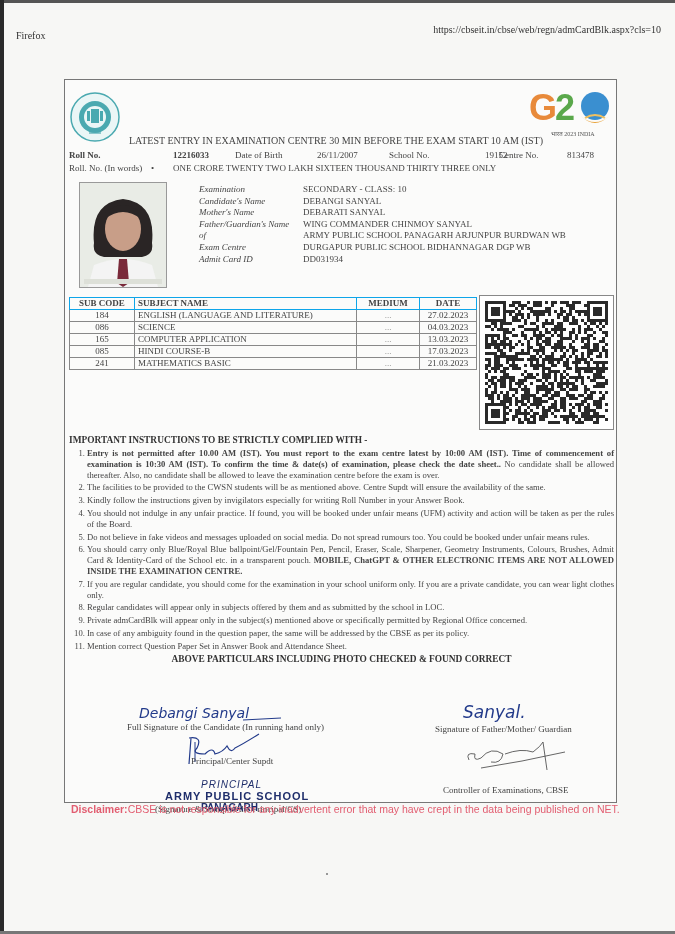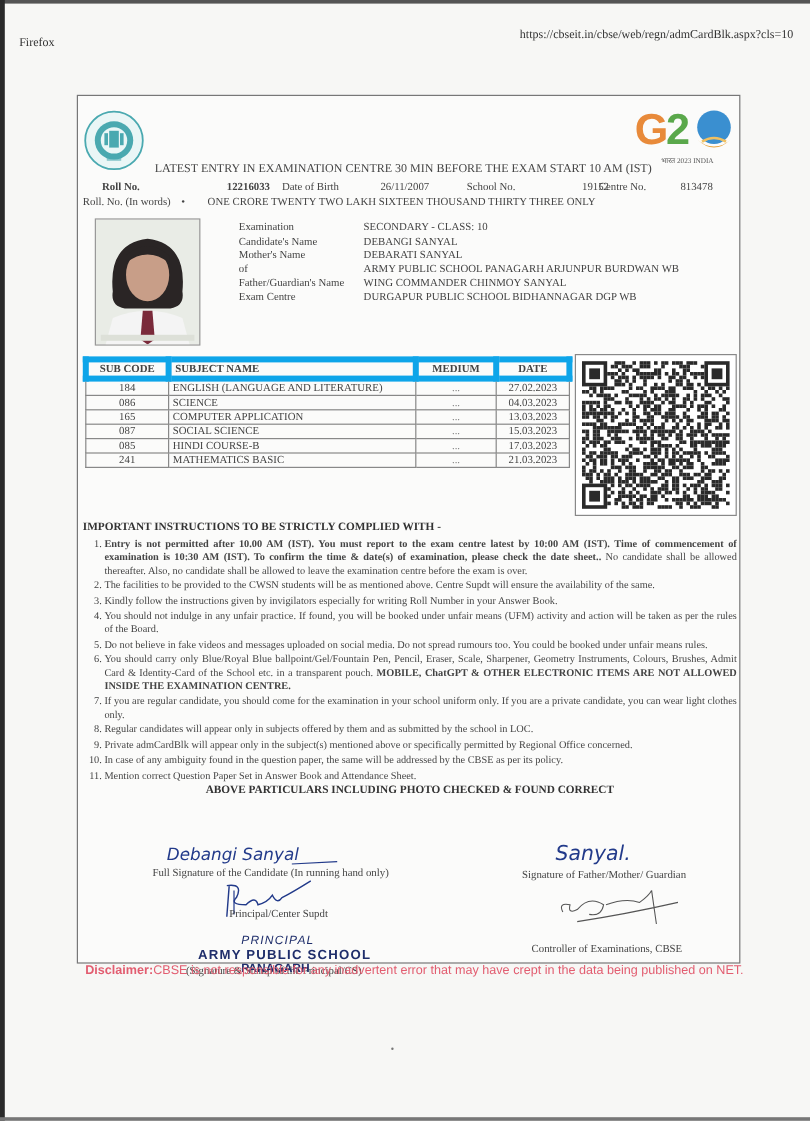--- a/index.html
+++ b/index.html
@@ -19,38 +19,38 @@
     border:1px solid #777; background:#fbfbfa;
   }
   .logo-cbse { position:absolute; left:4px; top:11px; width:52px; height:52px; }
   .logo-g20 { position:absolute; left:460px; top:2px; width:88px; height:58px; }
   .hdr { position:absolute; left:60px; top:18px; width:420px; text-align:center; }
   .hdr .l1, .hdr .l2 { font-weight:bold; font-size:10.5px; color:#333; line-height:12px; }
   .hdr .l3 { font-size:10px; color:#444; line-height:13px; margin-left:-24px; width:470px;margin-top:36px; }
 
   .roll-row { position:absolute; top:70px; left:4px; width:545px; font-size:9px; color:#444; }
   .roll-row span { position:absolute; white-space:nowrap; }
-  .b { font-weight:bold;margin-left:16px; }
+  .b { font-weight:bold; }
   .words-row { position:absolute; top:83px; left:4px; width:545px; font-size:9px; color:#444; }
   .words-row span { position:absolute; white-space:nowrap; }
 
   .photo {
     position:absolute; left:14px; top:102px; width:86px; height:104px;
     border:1px solid #999; background:#eef0ec; overflow:hidden;
   }
   .details { position:absolute; left:134px; top:104px; font-size:9px; color:#444; }
   .details .row { height:11.6px; position:relative; width:400px; }
-  .details .lab { position:absolute; left:0; white-space:nowrap; }
+  .details .lab { position:absolute; left:0; white-space:nowrap;font-style:italic; }
   .details .val { position:absolute; left:104px; white-space:nowrap; }
 
   table.subj {
     position:absolute; left:4px; top:217px; width:408px;
     border-collapse:collapse; font-size:9px; color:#444;
   }
-  table.subj th { font-weight:bold; border:5px solid #0ea5e9; height:11px; padding:0 3px; line-height:11px; }
+  table.subj th { font-weight:bold; border:1px solid #0ea5e9; height:11px; padding:0 3px; line-height:11px; }
   table.subj td { border:1px solid #888; height:11px; padding:0 3px; line-height:11px; }
   .c-code { width:58px; text-align:center; }
   .c-name { text-align:left; }
   .c-med { width:56px; text-align:center; color:#888; }
   .c-date { width:50px; text-align:center; }
 
   .qr {
     position:absolute; left:414px; top:215px; width:133px; height:133px;
     border:1px solid #888; background:#fff;
   }
@@ -144,30 +144,34 @@
       </div>
     <div class="row">
         <span class="lab">Candidate's Name</span>
         <span class="val">DEBANGI SANYAL</span>
       </div>
     <div class="row">
         <span class="lab">Mother's Name</span>
         <span class="val">DEBARATI SANYAL</span>
       </div>
     <div class="row">
+        <span class="lab">Father/Guardian's Name</span>
+        <span class="val">WING COMMANDER CHINMOY SANYAL</span>
+      </div>
+    <div class="row">
         <span class="lab">of</span>
         <span class="val">ARMY PUBLIC SCHOOL PANAGARH ARJUNPUR BURDWAN WB</span>
       </div>
     <div class="row">
-        <span class="lab">Father/Guardian's Name</span>
-        <span class="val">WING COMMANDER CHINMOY SANYAL</span>
+        <span class="lab">Exam Centre</span>
+        <span class="val">DURGAPUR PUBLIC SCHOOL BIDHANNAGAR DGP WB</span>
       </div>
     <div class="row">
-        <span class="lab">Exam Centre</span>
-        <span class="val">DURGAPUR PUBLIC SCHOOL BIDHANNAGAR DGP WB</span>
+        <span class="lab">Admit Card ID</span>
+        <span class="val">DD031934</span>
       </div>
   </div>
 
   <table class="subj">
     <thead>
       <tr>
         <th class="c-code">SUB CODE</th>
         <th class="c-name">SUBJECT NAME</th>
         <th class="c-med" style="color:#444;">MEDIUM</th>
         <th class="c-date">DATE</th>
@@ -184,26 +188,20 @@
         <td class="c-code">086</td>
         <td class="c-name">SCIENCE</td>
         <td class="c-med">...</td>
         <td class="c-date">04.03.2023</td>
       </tr>
       <tr>
         <td class="c-code">165</td>
         <td class="c-name">COMPUTER APPLICATION</td>
         <td class="c-med">...</td>
         <td class="c-date">13.03.2023</td>
-      </tr>
-      <tr>
-        <td class="c-code">087</td>
-        <td class="c-name">SOCIAL SCIENCE</td>
-        <td class="c-med">...</td>
-        <td class="c-date">15.03.2023</td>
       </tr>
       <tr>
         <td class="c-code">085</td>
         <td class="c-name">HINDI COURSE-B</td>
         <td class="c-med">...</td>
         <td class="c-date">17.03.2023</td>
       </tr>
       <tr>
         <td class="c-code">241</td>
         <td class="c-name">MATHEMATICS BASIC</td>

